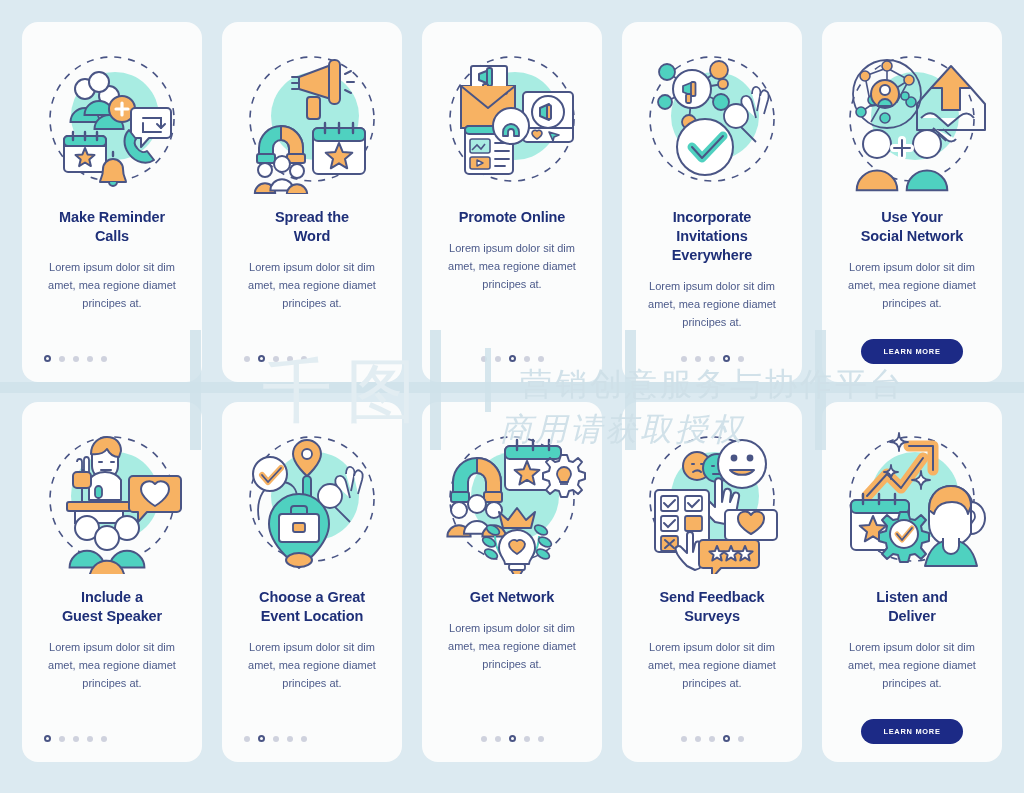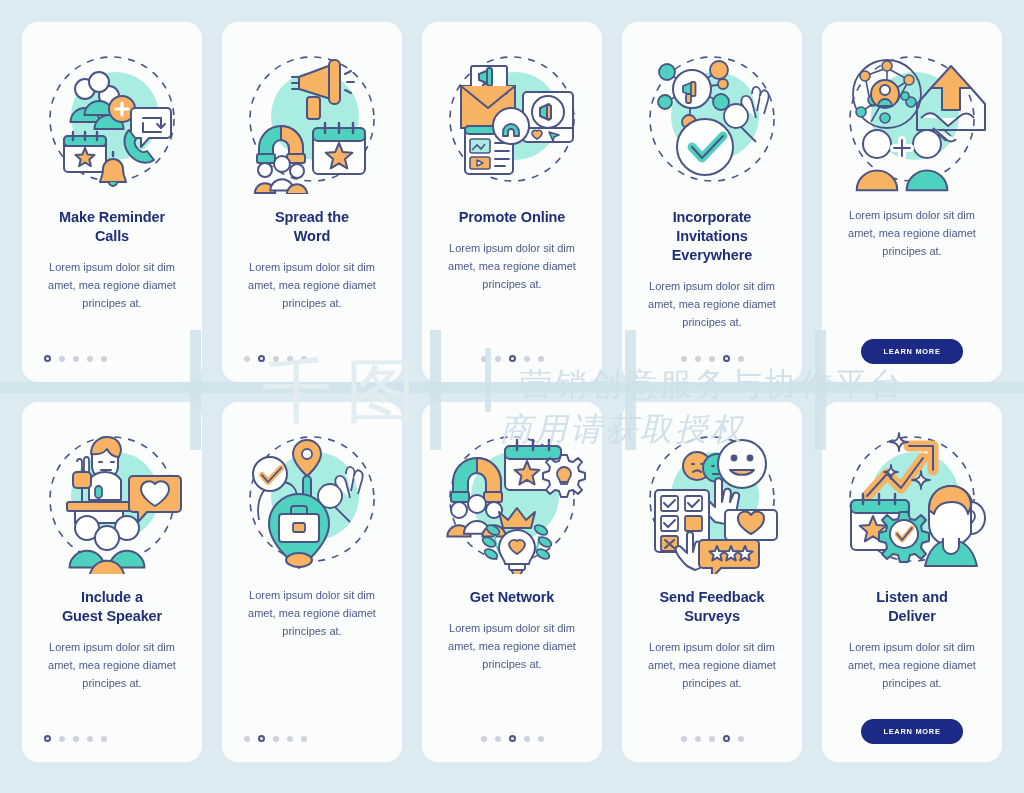--- a/index.html
+++ b/index.html
@@ -301,20 +301,21 @@
             <path d="M96 84l14 12c3 2 7 2 9-1" fill="#ffffff" stroke="#4a5585" stroke-width="2"></path>
             <path d="M101 90l8 7M106 85l8 7" stroke="#4a5585" stroke-width="1.6"></path>
             <circle cx="40" cy="100" r="14" fill="#ffffff" stroke="#4a5585" stroke-width="2"></circle>
             <path d="M19.7 146.2 a20.3 19.599999999999998 0 0 1 40.6 0 z" fill="#f7b263" stroke="#4a5585" stroke-width="2"></path>
             <circle cx="90" cy="100" r="14" fill="#ffffff" stroke="#4a5585" stroke-width="2"></circle>
             <path d="M69.7 146.2 a20.3 19.599999999999998 0 0 1 40.6 0 z" fill="#4fd1c0" stroke="#4a5585" stroke-width="2"></path>
             <path d="M65 112v-16M57 104h16" stroke="#ffffff" stroke-width="8" stroke-linecap="round"></path>
             <path d="M65 112v-16M57 104h16" stroke="#4a5585" stroke-width="2" stroke-linecap="round"></path>
           </svg>
         </div>
+        <div class="title">Use Your<br>Social Network</div>
         <div class="desc">Lorem ipsum dolor sit dim amet, mea regione diamet principes at.</div>
         <div class="spacer"></div>
         <button class="cta">LEARN MORE</button>
       </div>
     </div>
   <div class="row row2">
       <div class="card">
         <div class="illus">
           <svg viewBox="0 0 150 150" xmlns="http://www.w3.org/2000/svg">
             <circle cx="75" cy="75" r="62" fill="none" stroke="#4a5585" stroke-width="1.6" stroke-dasharray="7 7"></circle>
@@ -369,20 +370,21 @@
             <path d="M117 52c1-5 4-7 6-5 3 1 3 5 2 9l-4 14" fill="#ffffff" stroke="#4a5585" stroke-width="1.8"></path>
             <path d="M98 60l-8 8c-2 2-2 6 1 8l22 22" fill="none" stroke="#4a5585" stroke-width="1.8"></path>
             <circle cx="93" cy="72" r="12" fill="#ffffff" stroke="#4a5585" stroke-width="1.8"></circle>
             <path d="M62 70a30 30 0 0 1 30 30c0 22-30 44-30 44S32 122 32 100a30 30 0 0 1 30-30z" fill="#4fd1c0" stroke="#4a5585" stroke-width="2" stroke-linejoin="round"></path>
             <rect x="42" y="90" width="40" height="28" rx="3" fill="#ffffff" stroke="#4a5585" stroke-width="2"></rect>
             <path d="M54 90v-5a3 3 0 0 1 3-3h10a3 3 0 0 1 3 3v5" fill="none" stroke="#4a5585" stroke-width="2"></path>
             <rect x="56" y="99" width="12" height="9" rx="2" fill="#f7b263" stroke="#4a5585" stroke-width="1.8"></rect>
             <ellipse cx="62" cy="136" rx="13" ry="7" fill="#f7b263" stroke="#4a5585" stroke-width="2"></ellipse>
           </svg>
         </div>
+        <div class="title">Choose a Great<br>Event Location</div>
         <div class="desc">Lorem ipsum dolor sit dim amet, mea regione diamet principes at.</div>
         <div class="spacer"></div>
         <div class="dots">
           <span class="dot"></span>
           <span class="dot active"></span>
           <span class="dot"></span>
           <span class="dot"></span>
           <span class="dot"></span>
         </div>
       </div>

